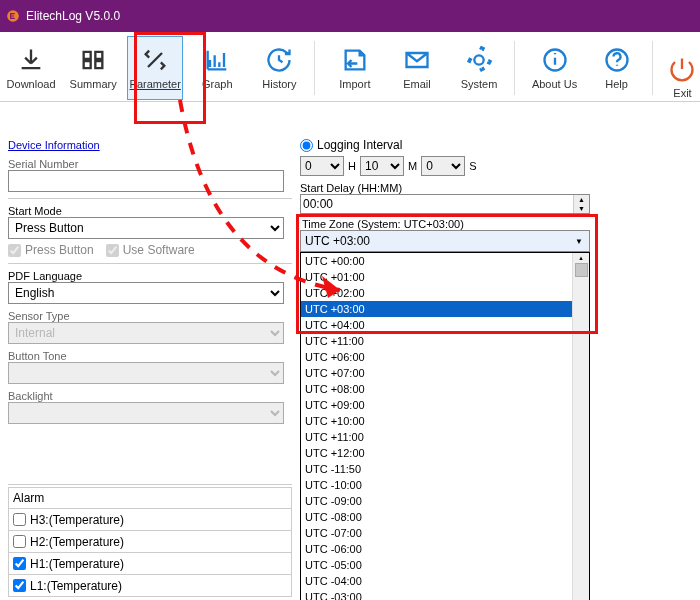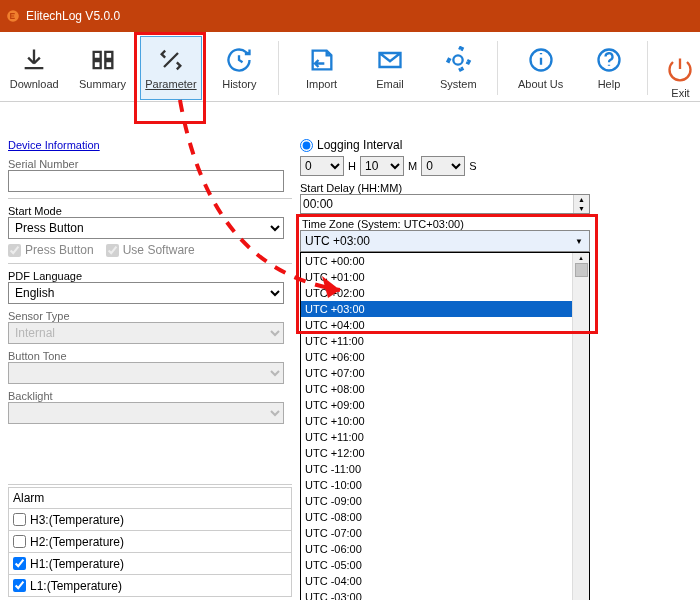--- a/index.html
+++ b/index.html
@@ -1,19 +1,19 @@
 <!DOCTYPE html>
 <html><head>
 <meta charset="utf-8">
 <style>
   * { box-sizing: border-box; margin: 0; padding: 0; font-family: "Segoe UI", Tahoma, sans-serif; font-size: 12px; }
   body { background: #fff; width: 700px; height: 600px; overflow: hidden; position: relative; }
 
   
-  .title-bar { height: 22px; background: #c2410c; color: #fff; display: flex; align-items: center; padding: 16px 6px; }
+  .title-bar { height: 22px; background: #701a75; color: #fff; display: flex; align-items: center; padding: 16px 6px; }
   .title-icon { width: 14px; height: 14px; margin-right: 6px; }
   .title-text { font-size: 12px; }
 
   
   .toolbar { height: 70px; display: flex; align-items: center; padding: 3px 0 0 4px; border-bottom: 1px solid #d0d0d0; gap: 8px; position: relative; }
   .tbtn { width: 62px; height: 62px; display: flex; flex-direction: column; align-items: center; justify-content: center; gap: 4px; color: #333; position: relative; }
   .tbtn svg { width: 28px; height: 28px; }
   .tbtn-label { font-size: 11px; }
   .tbtn-sel { background: #e6f1fb; outline: 1px solid #4aa3e0; text-decoration: underline; }
 
@@ -99,20 +99,26 @@
     <span class="tbtn-label">Summary</span>
   </div>
 
   <div class="tbtn tbtn-sel">
     <svg viewBox="0 0 24 24">
         <path fill="none" stroke="#333" stroke-width="2" d="M6 18L18 6M7 4l-3 3 3 3M17 20l3-3-3-3"></path>
       </svg>
     <span class="tbtn-label">Parameter</span>
   </div>
 
+  <div class="tbtn">
+    <svg viewBox="0 0 24 24">
+        <path fill="none" stroke="#1e7fd6" stroke-width="2" d="M4 20V4m0 16h16M6 18v-6m4 6V8m4 10v-4m4 4V6"></path>
+      </svg>
+    <span class="tbtn-label">Graph</span>
+  </div>
 
   <div class="tbtn">
     <svg viewBox="0 0 24 24">
         <path fill="none" stroke="#1e7fd6" stroke-width="2" d="M12 8v4l3 2m6-2a9 9 0 1 1-3-6.7L21 7M21 3v4h-4"></path>
       </svg>
     <span class="tbtn-label">History</span>
   </div>
 
   <div style="width:6px;border-left:1px solid #ddd;height:54px;"></div>
 
@@ -260,21 +266,21 @@
             <div class="opt sel">UTC +03:00</div>
             <div class="opt">UTC +04:00</div>
             <div class="opt">UTC +11:00</div>
             <div class="opt">UTC +06:00</div>
             <div class="opt">UTC +07:00</div>
             <div class="opt">UTC +08:00</div>
             <div class="opt">UTC +09:00</div>
             <div class="opt">UTC +10:00</div>
             <div class="opt">UTC +11:00</div>
             <div class="opt">UTC +12:00</div>
-            <div class="opt">UTC -11:00</div>
+            <div class="opt">UTC -11:50</div>
             <div class="opt">UTC -10:00</div>
             <div class="opt">UTC -09:00</div>
             <div class="opt">UTC -08:00</div>
             <div class="opt">UTC -07:00</div>
             <div class="opt">UTC -06:00</div>
             <div class="opt">UTC -05:00</div>
             <div class="opt">UTC -04:00</div>
             <div class="opt">UTC -03:00</div>
           </div>
         <div class="scrollbar">

